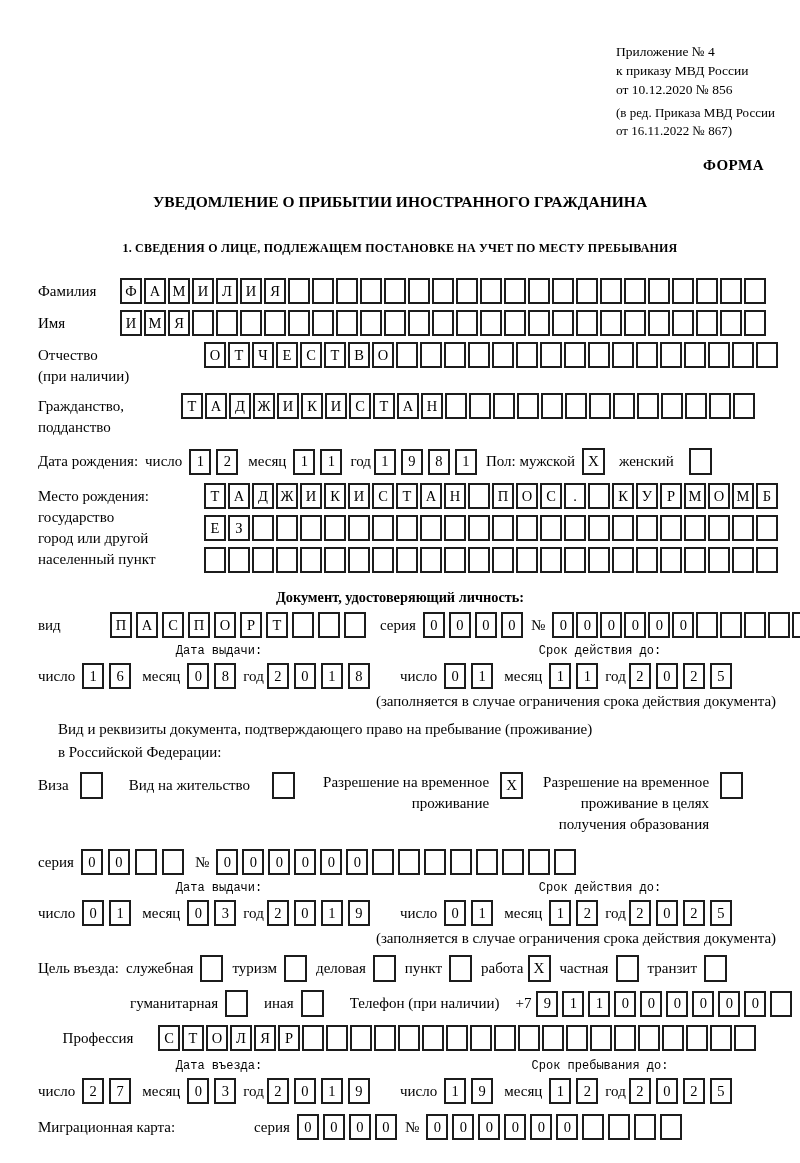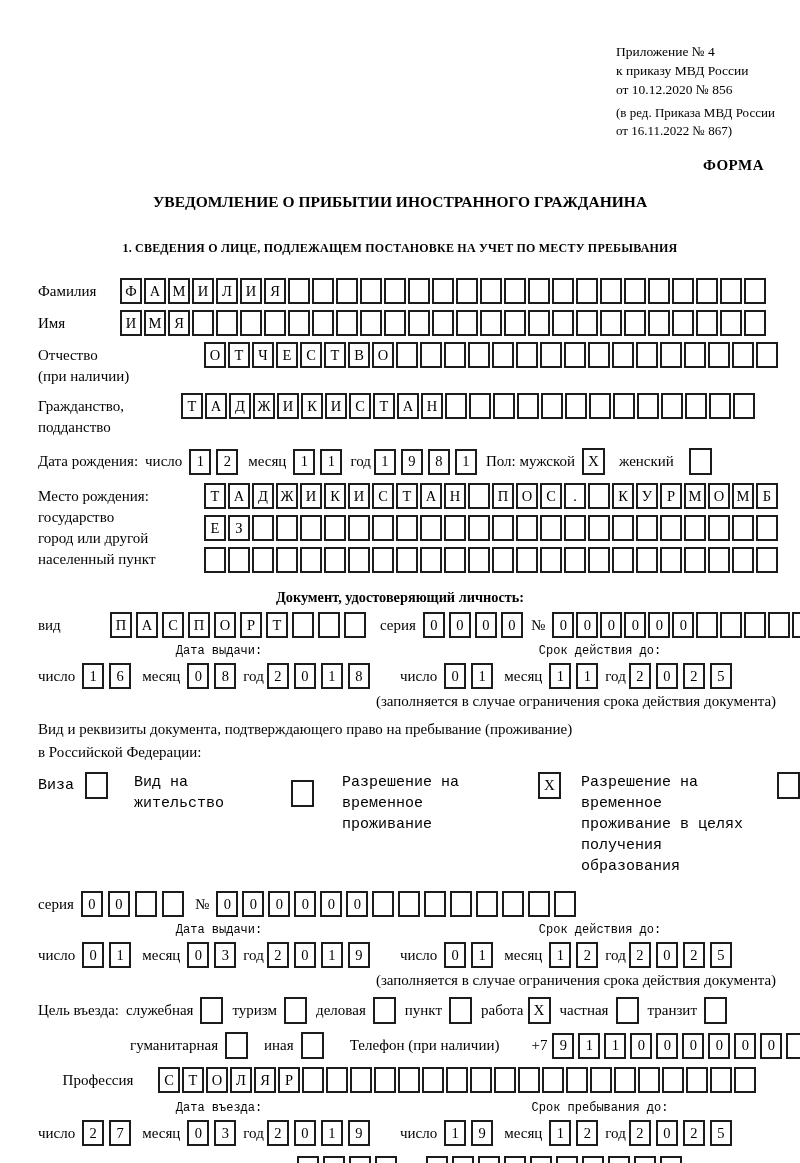--- a/index.html
+++ b/index.html
@@ -36,24 +36,24 @@
   .stack{display:flex;flex-direction:column;}
   .stack .cells{margin-bottom:6px;}
 
   .doc-head{text-align:center;font-weight:bold;font-size:14.3px;margin:10px 0 6px 0;}
   .two-col{display:flex;padding-left:38px;margin-top:10px;}
   .col-l{width:362px;flex:none;}
   .col-r{flex:1;}
   .col-head{text-align:center;font-size:12px;margin-bottom:5px;font-family:Liberation Mono, monospace;}
   .date-line{display:flex;align-items:center;}
   .note{font-size:15px;margin-top:4px;white-space:nowrap;margin-left:-48px;text-align:center;}
-  .para{padding-left:38px;line-height:23px;margin-top:12px;}
+  .para{padding-left:58px;line-height:23px;margin-top:12px;}
   .opts{display:flex;align-items:flex-start;padding-left:38px;margin-top:8px;}
   .opt{display:flex;align-items:flex-start;}
-  .opt .txt{text-align:left;line-height:21px;margin-right:11px;font-family:Liberation Mono, monospace;}
+  .opt .txt{text-align:right;line-height:21px;margin-right:11px;}
   .pair{display:flex;align-items:center;}
 </style>
 </head>
 <body>
 
 <div class="page">
 
   <div class="annex">
     <div class="pre">Приложение № 4
 к приказу МВД России
@@ -531,21 +531,21 @@
 
   <div class="row center" style="padding-left:130px;margin-top:8px;">
     <span class="pair" style="margin-right:16px">
       <span class="t">гуманитарная</span>
       <span class="box"></span>
     </span>
     <span class="pair" style="margin-right:26px">
       <span class="t">иная</span>
       <span class="box"></span>
     </span>
-    <span class="t" style="margin-right:32px">Телефон (при наличии)</span>
+    <span class="t" style="margin-right:16px">Телефон (при наличии)</span>
     <span class="t" style="margin-right:5px">+7</span>
     <span class="cells g4">
         <span class="cell">9</span>
         <span class="cell">1</span>
         <span class="cell">1</span>
         <span class="cell">0</span>
         <span class="cell">0</span>
         <span class="cell">0</span>
         <span class="cell">0</span>
         <span class="cell">0</span>

